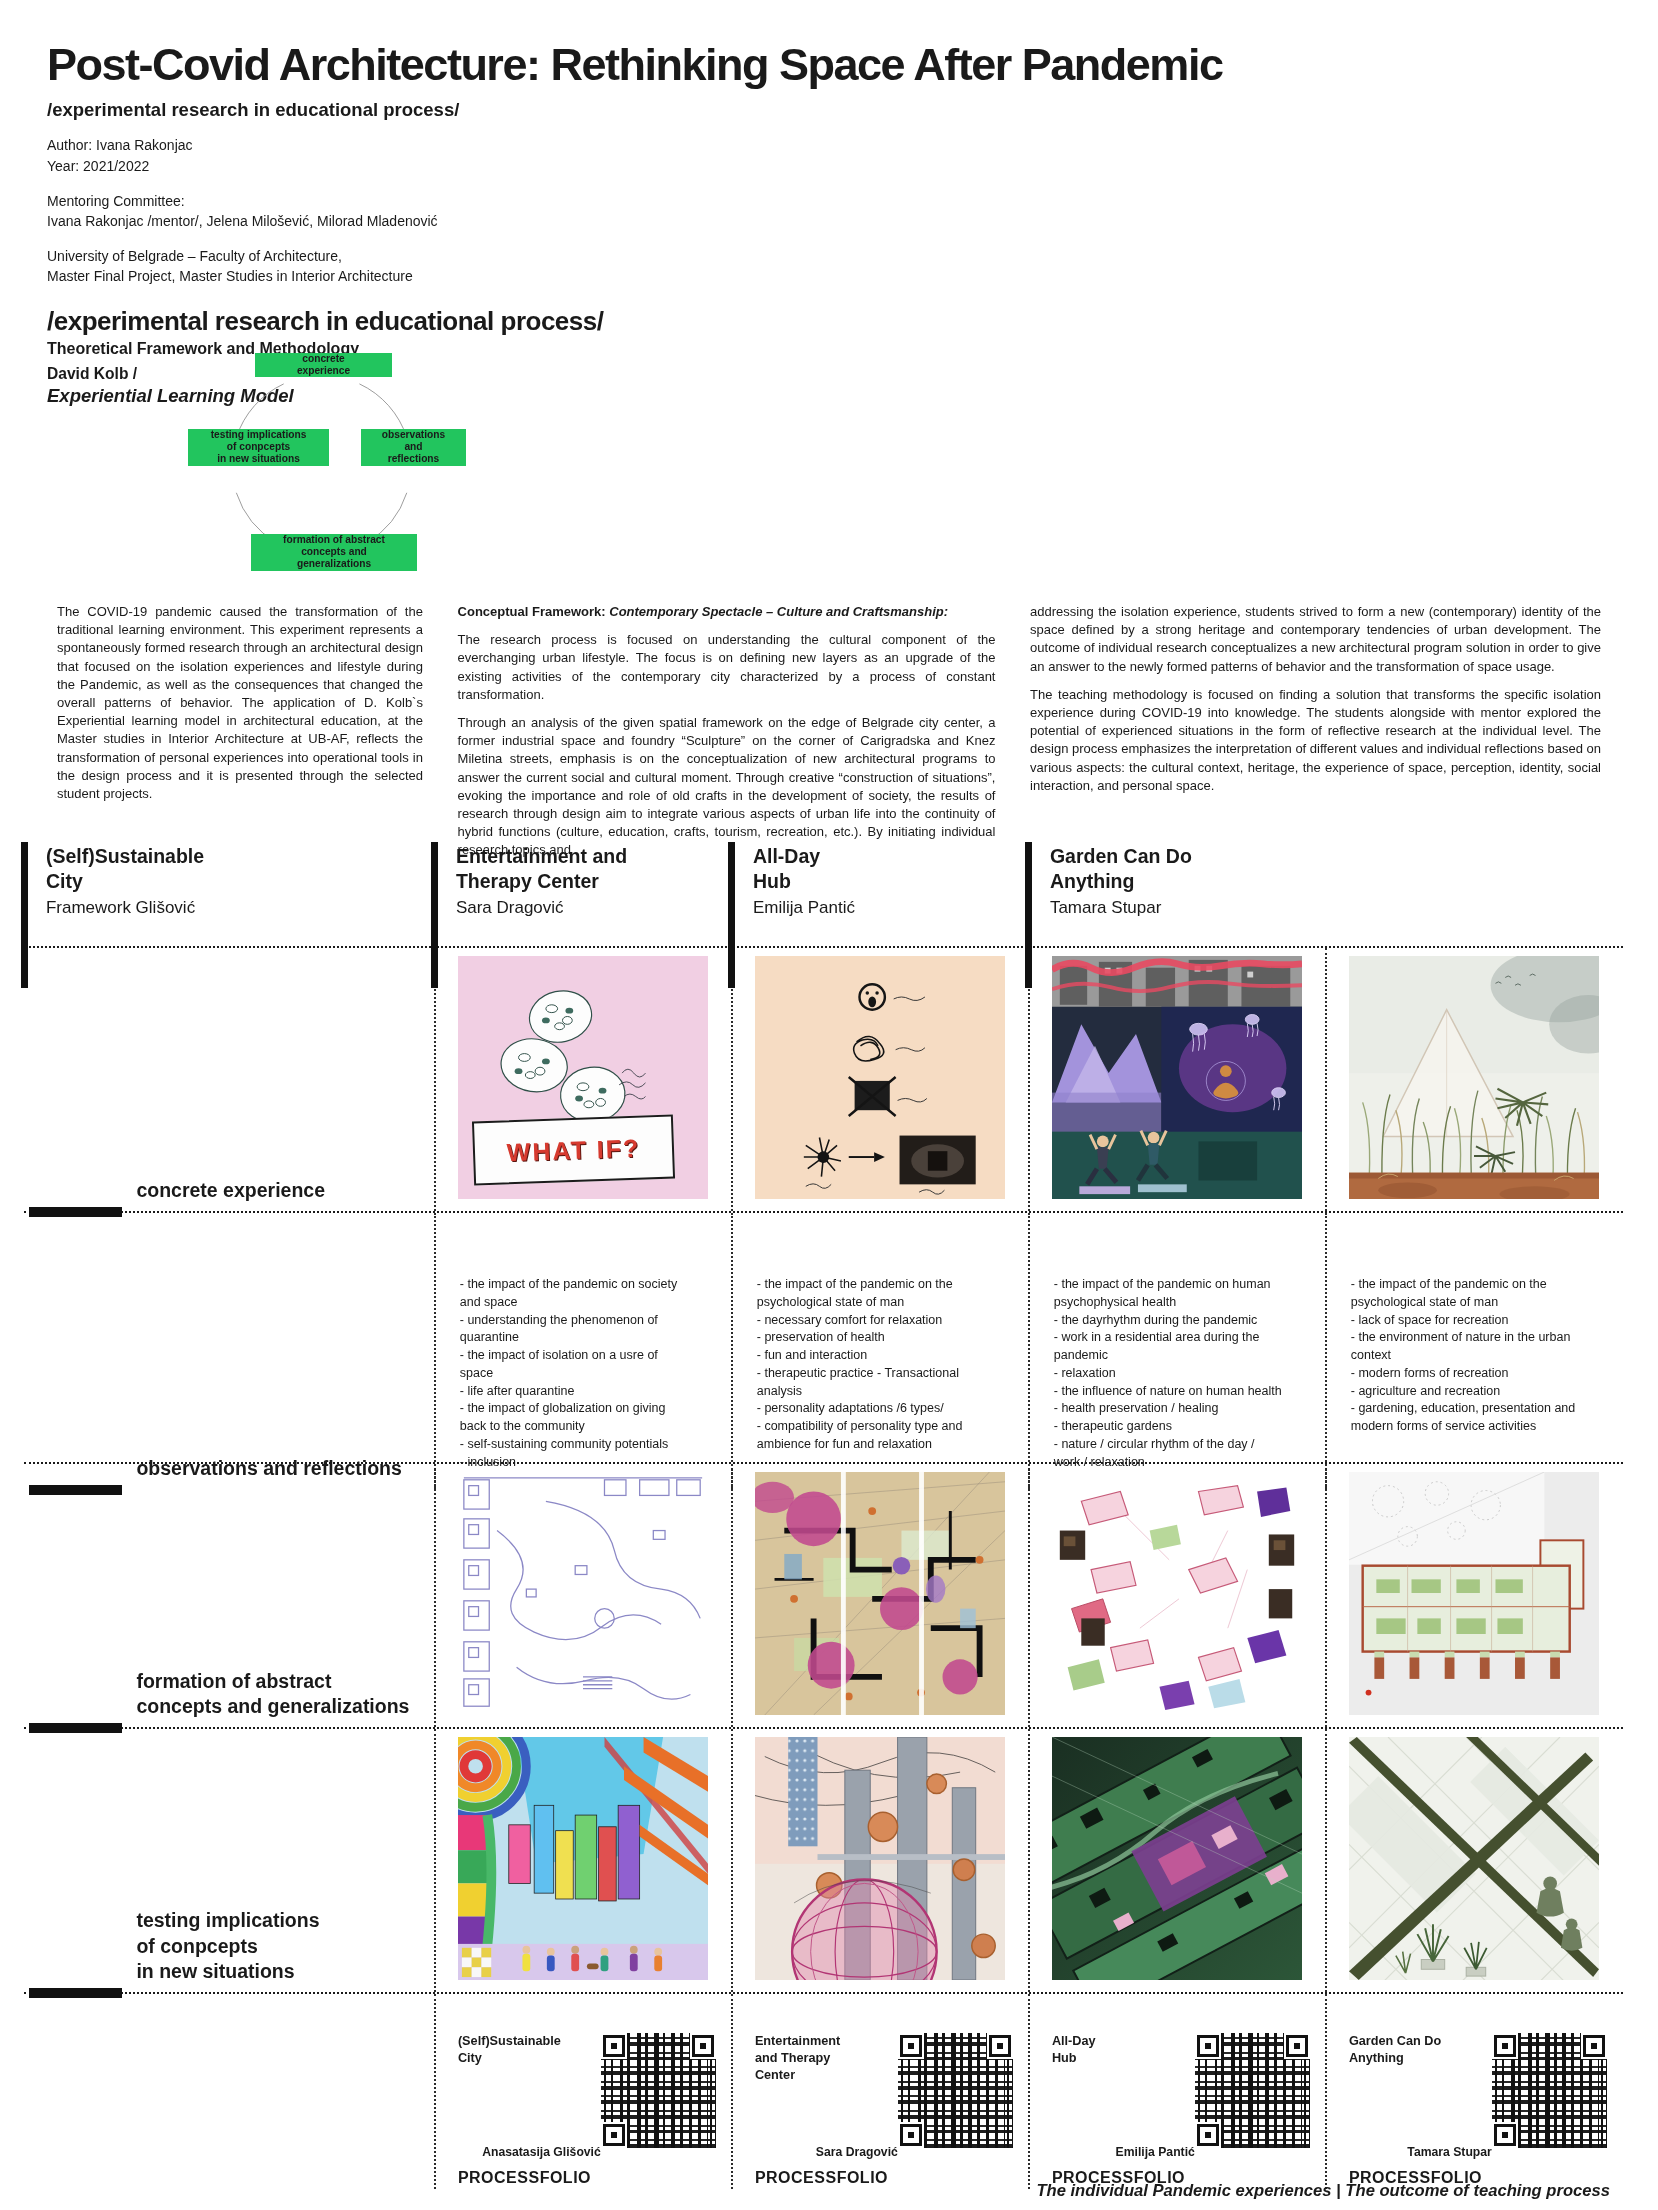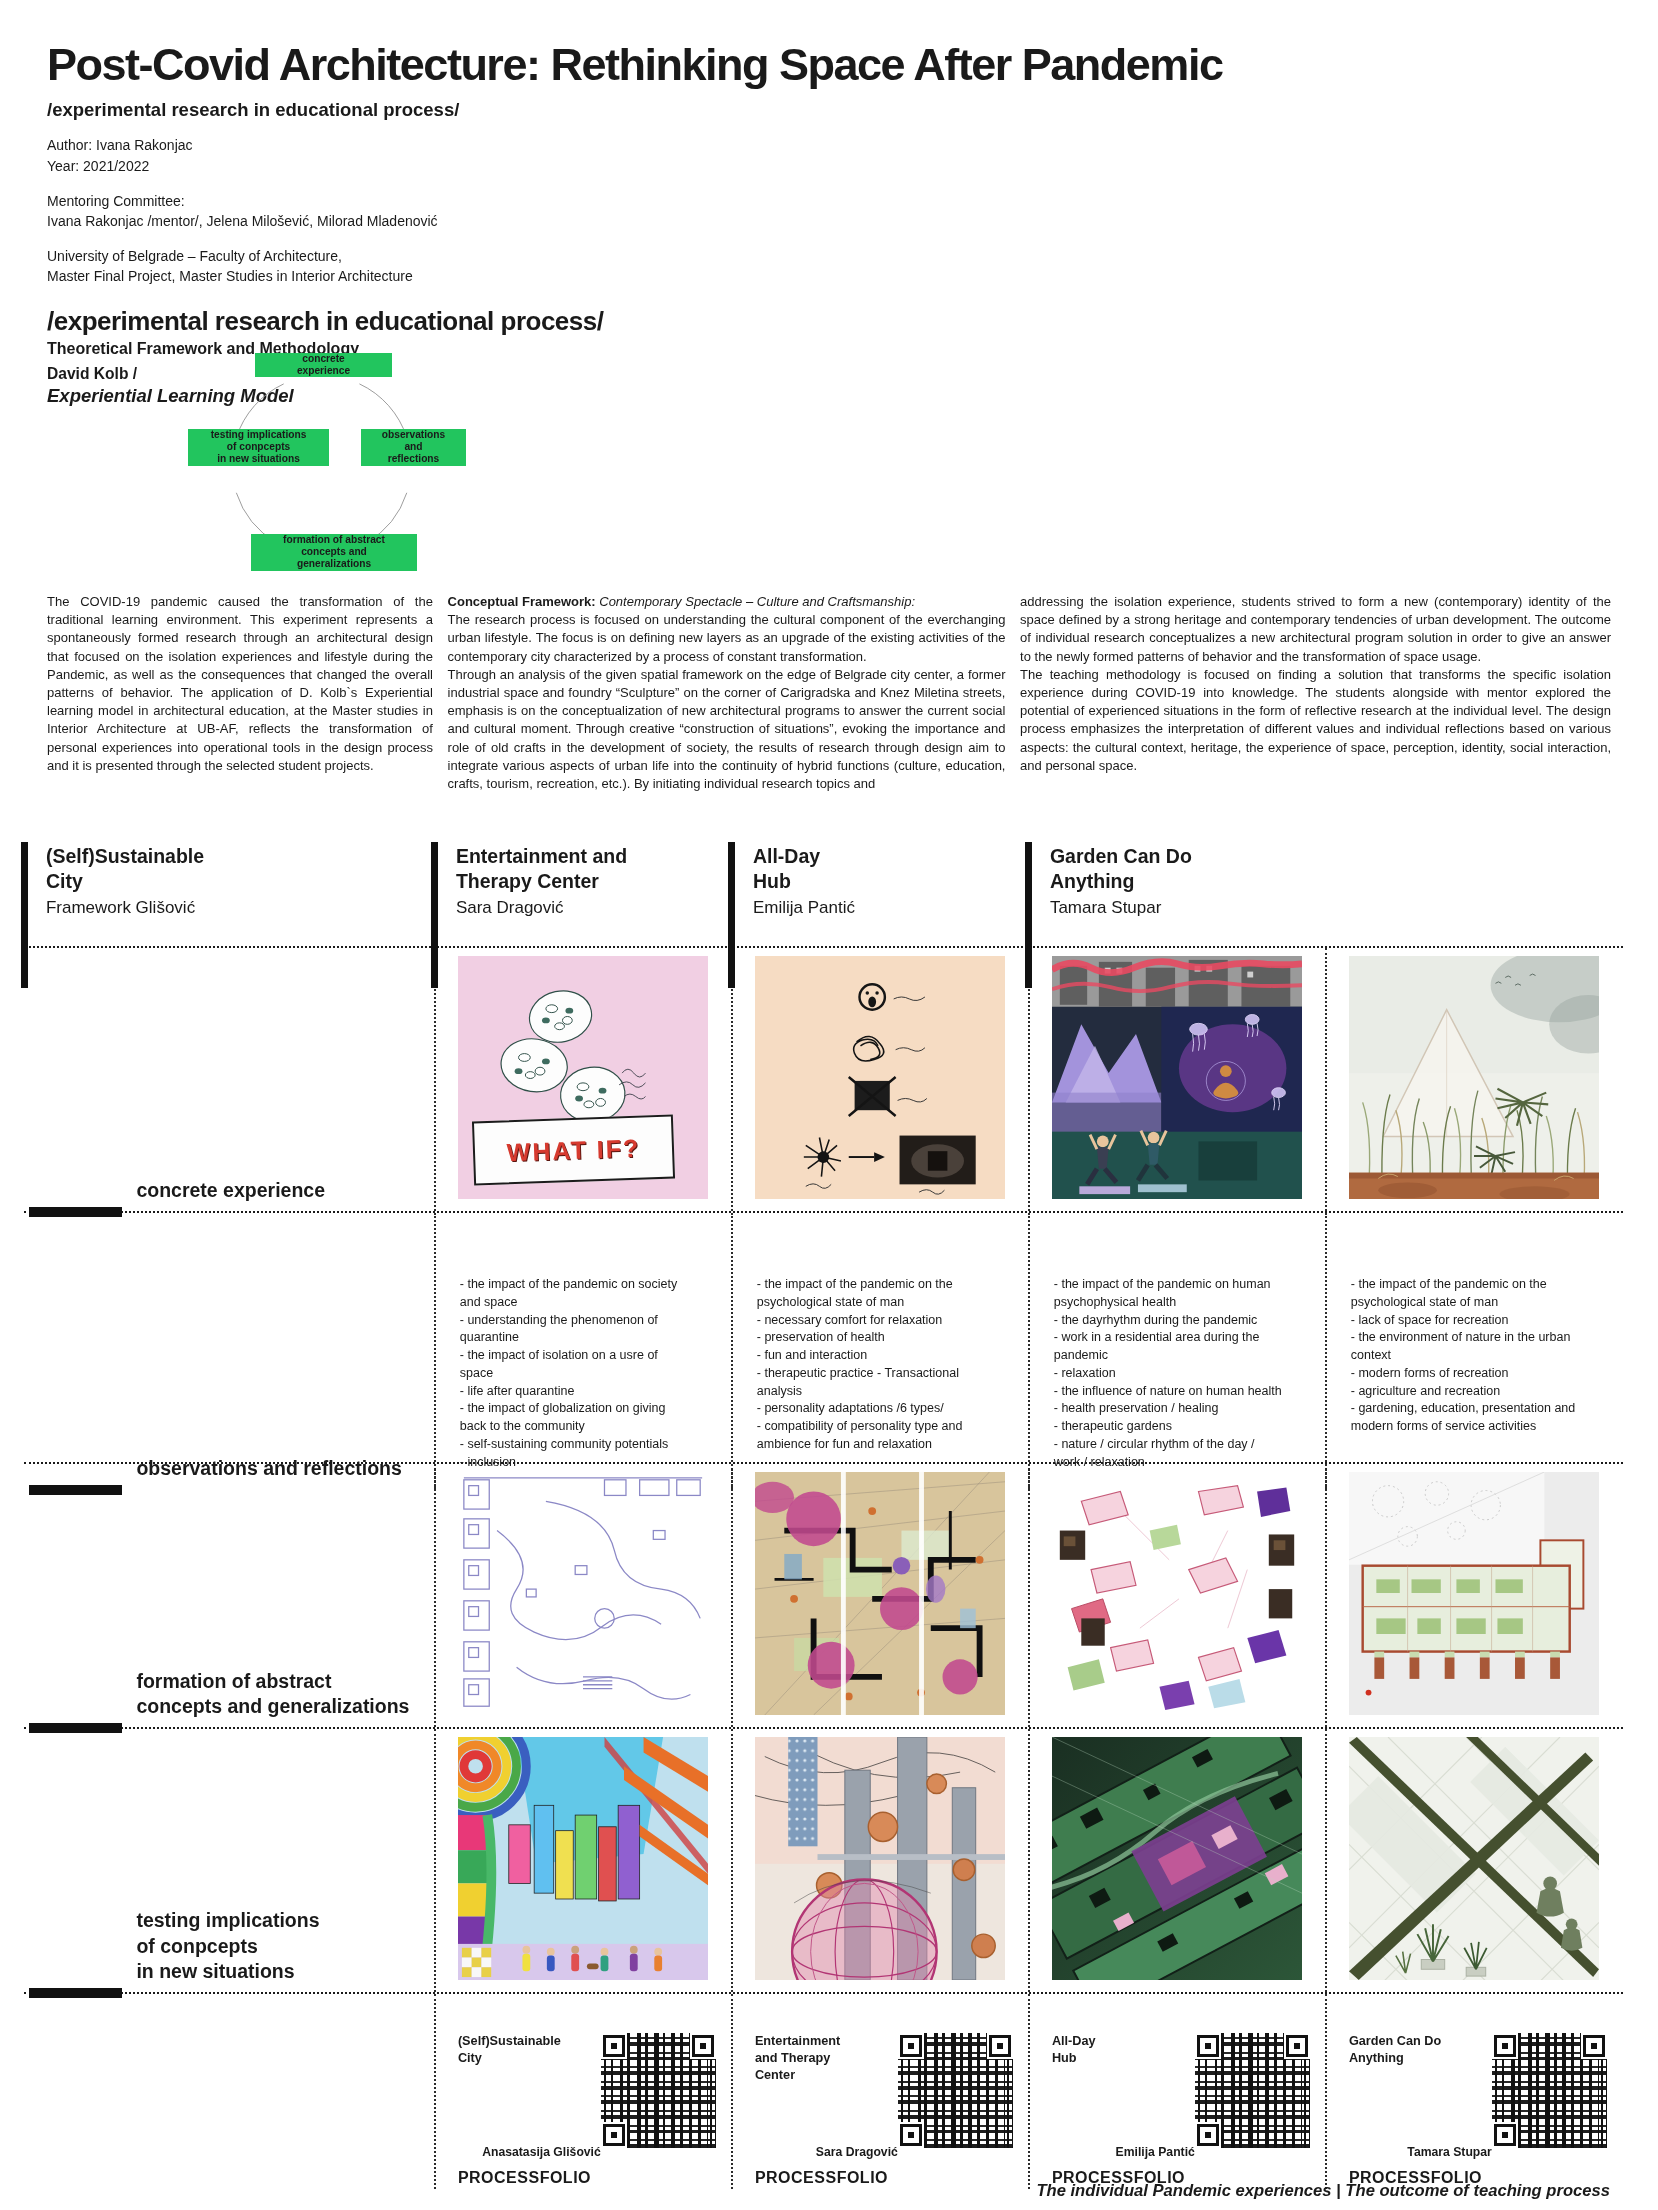--- a/index.html
+++ b/index.html
@@ -20,26 +20,26 @@
   .kolb svg{position:absolute;left:0;top:0;}
   .kstage{position:absolute;font-size:10.2px;font-weight:bold;text-align:center;
           line-height:1.2;white-space:pre-line;background:#22c55e;}
   .ks-top{left:99px;top:0;width:137px;}
   .ks-right{left:205px;top:76px;width:105px;}
   .ks-bottom{left:95px;top:181px;width:166px;}
   .ks-left{left:32px;top:76px;width:141px;}
   
   .intro{position:absolute;left:47px;top:593px;width:1564px;display:flex;}
   .icol{font-size:13px;line-height:1.4;text-align:justify;}
-  .icol p{margin:0;}
+  .icol p{margin:10px;}
   .c1{width:386px;margin-right:14.6px;}
   .c2{width:558px;margin-right:14.6px;}
   .c3{width:591px;}
   .cf-label{font-weight:bold;}
-  .cf-title{font-weight:normal;font-style:italic;}
+  .cf-title{font-weight:bold;font-style:italic;}
   
   .matrix{position:absolute;left:24.4px;top:834px;width:1599px;}
   .mrow{display:grid;grid-template-columns:410px 297px 297px 297px 297px;position:relative;}
   .mrow.dl{border-top:2.9px dotted #1a1a1a;}
   .r0{height:112px;z-index:7;}
   .r1,.r3,.r4{height:263px;}
   .r2{height:249px;}
   .r5{height:195px;}
   .lcell{position:relative;z-index:6;}
   .pcell{position:relative;}

